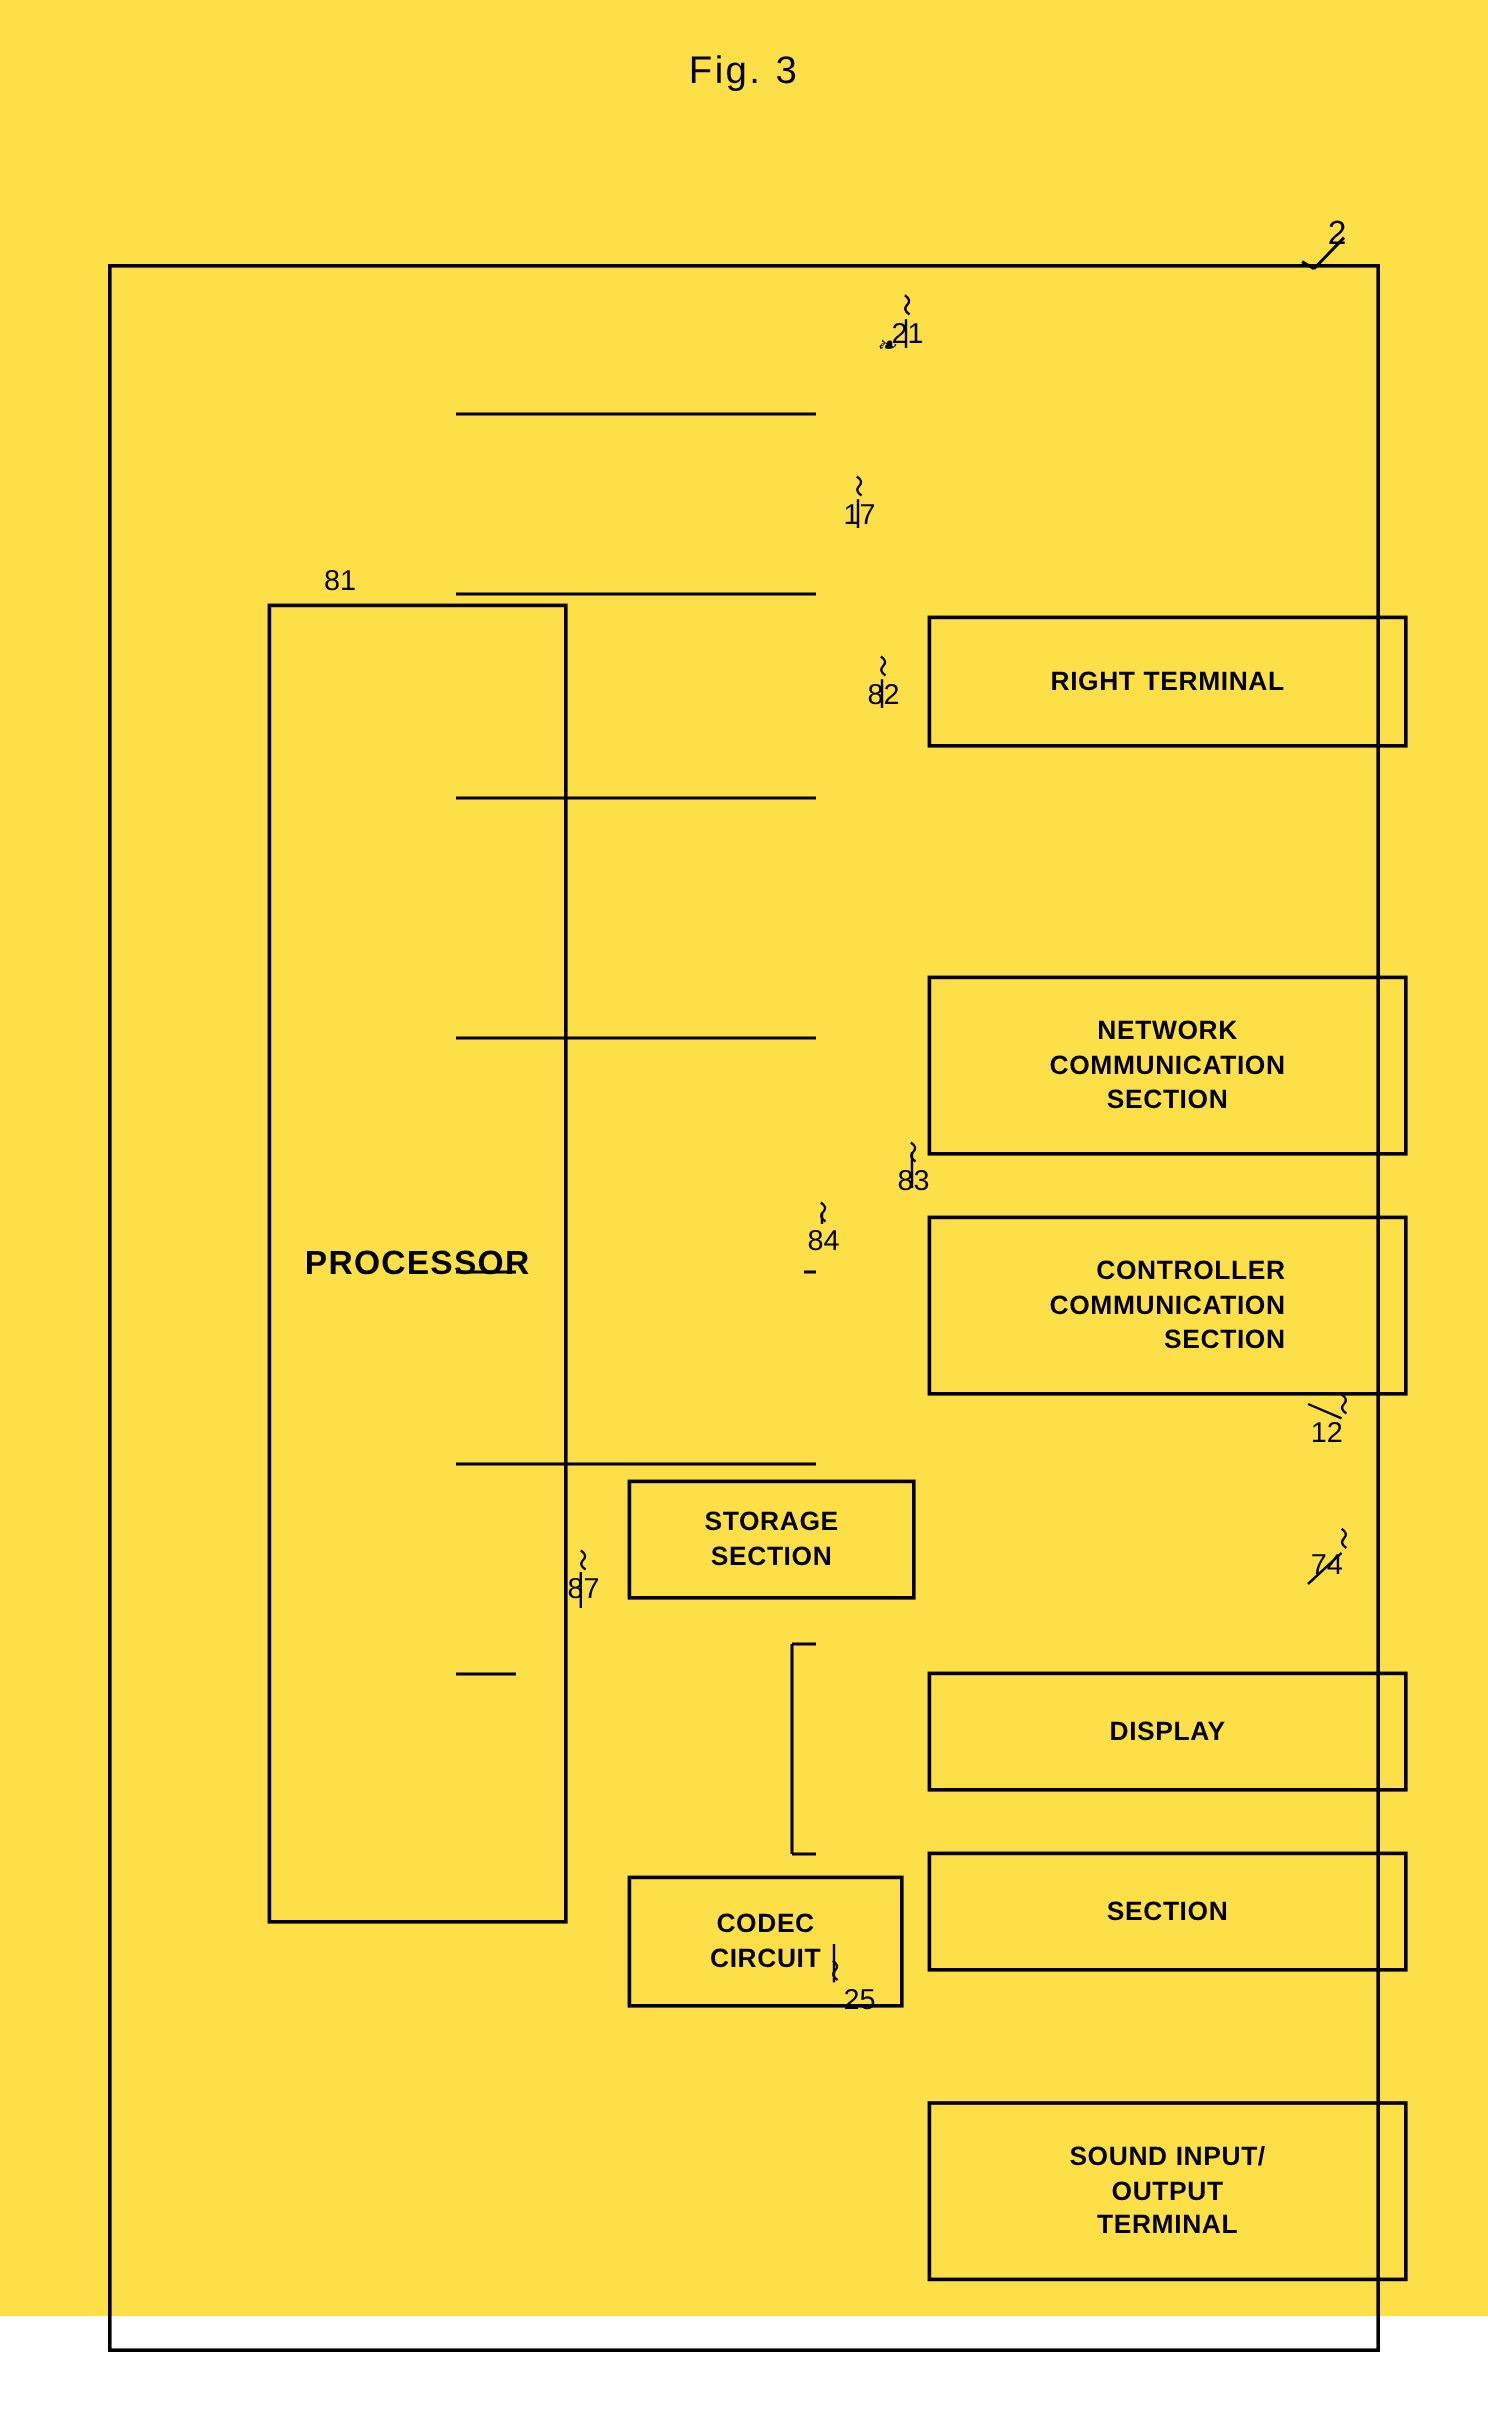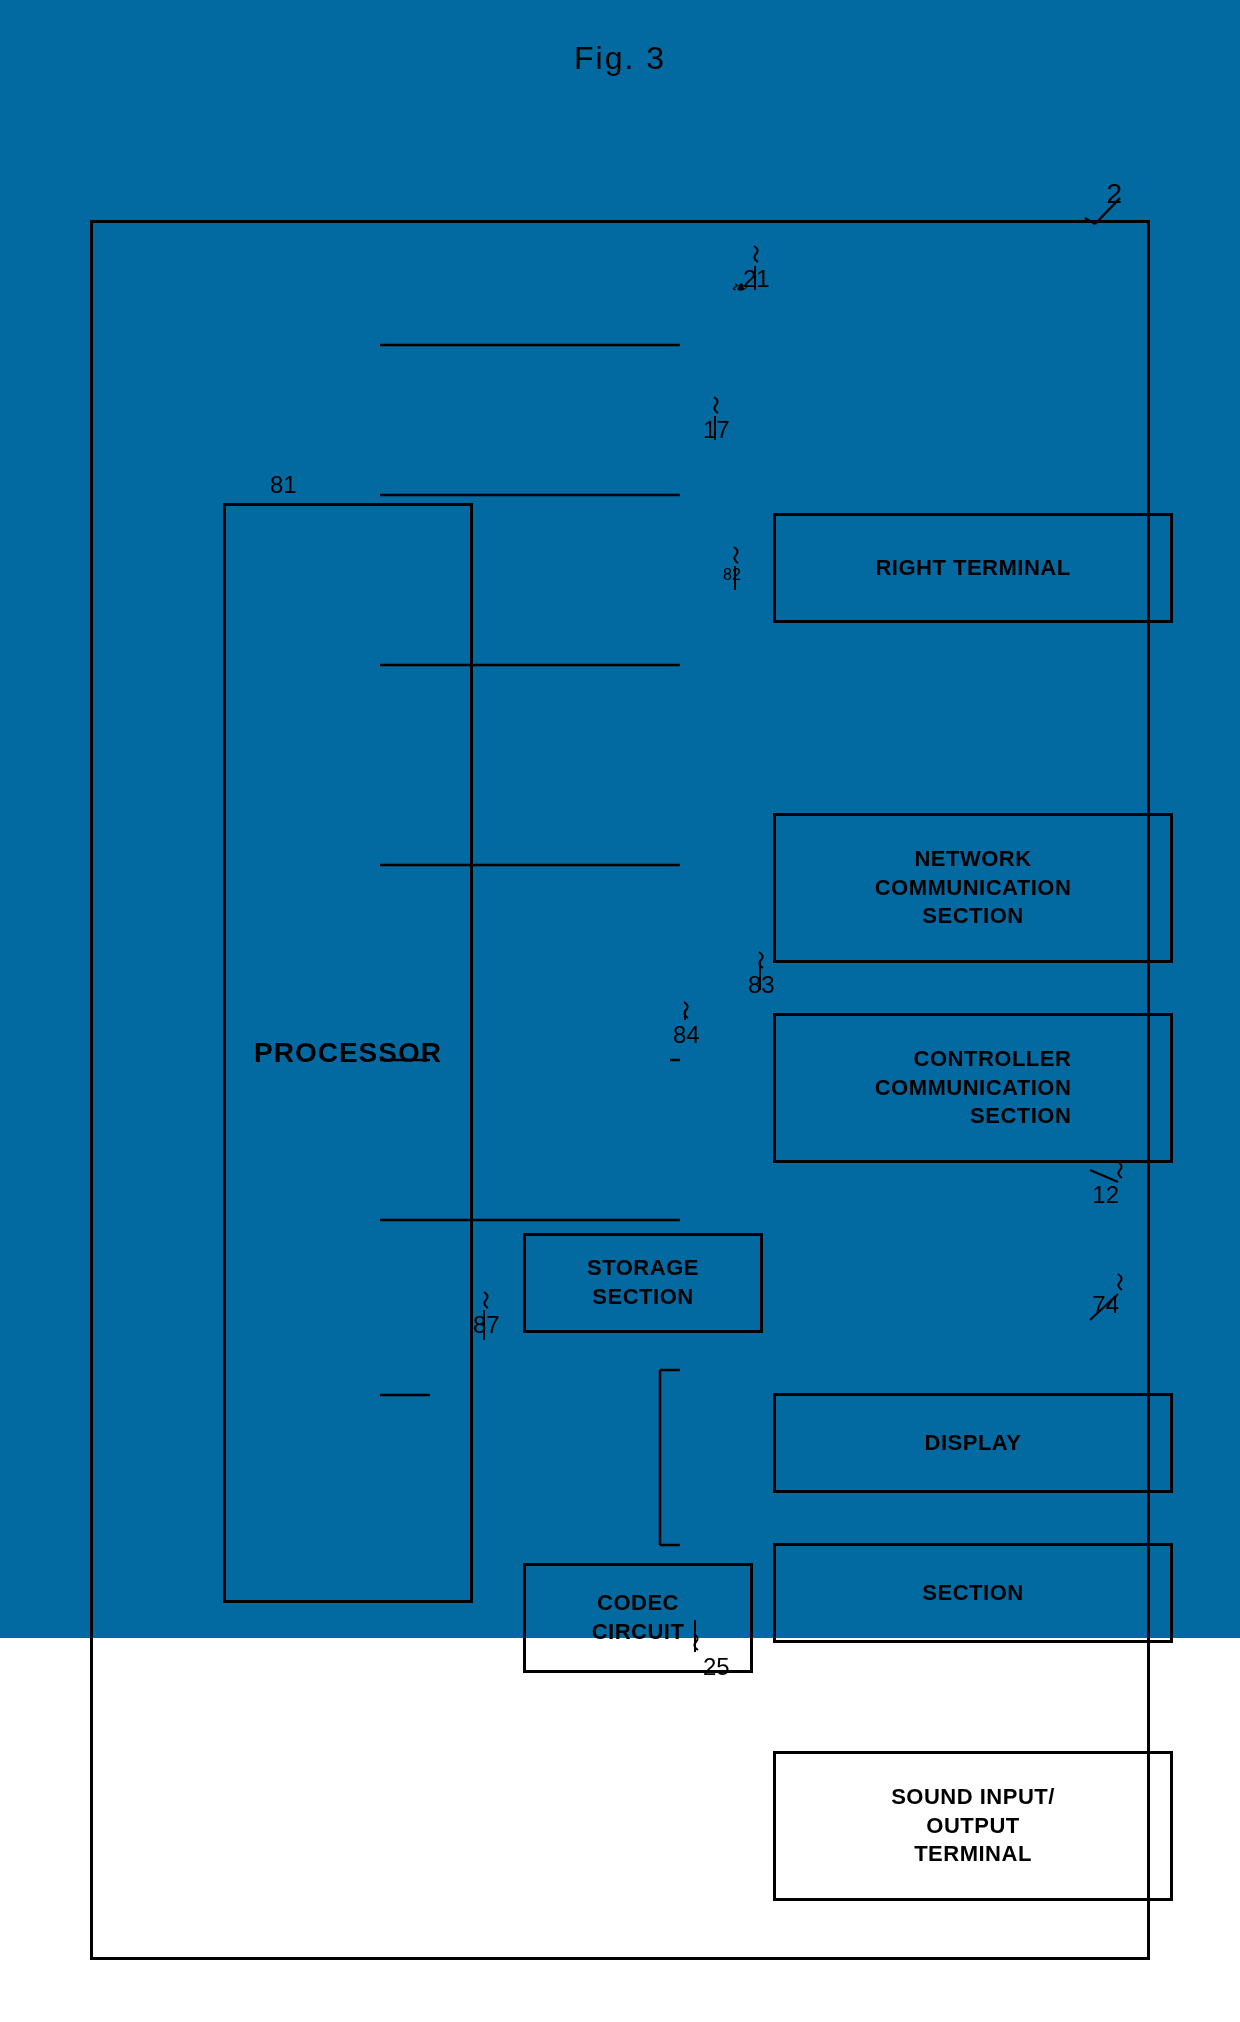--- a/index.html
+++ b/index.html
@@ -7,23 +7,23 @@
       background: #fff;
       font-family: Arial, sans-serif;
       width: 1240px;
       height: 2022px;
       position: relative;
       overflow: hidden;
     }
 
     .page-container {
       width: 1240px;
-      height: 1638px;
+      height: 1930px;
       position: relative;
-      background: #0369a1;
+      background: #fde047;
     }
 
     .fig-title {
       position: absolute;
       top: 40px;
       left: 50%;
       transform: translateX(-50%);
       font-size: 32px;
       font-weight: normal;
       letter-spacing: 2px;
@@ -224,21 +224,21 @@
     <div class="sound-terminal component-box">
       <span class="component-label">SOUND INPUT/<br>OUTPUT<br>TERMINAL</span>
     </div>
 
     <div style="position:absolute; top:42px; left:650px; font-size:24px;">21</div>
 
     <div style="position:absolute; top:52px; left:637px; font-size:20px; font-style:italic;">❧</div>
 
     <div style="position:absolute; top:193px; left:610px; font-size:24px;">17</div>
 
-    <div style="position:absolute; top:343px; left:630px; font-size:16px;">82</div>
+    <div style="position:absolute; top:343px; left:630px; font-size:24px;">82</div>
 
     <div style="position:absolute; top:748px; left:655px; font-size:24px;">83</div>
 
     <div style="position:absolute; top:798px; left:580px; font-size:24px;">84</div>
 
     <div style="position:absolute; top:958px; right:28px; font-size:24px;">12</div>
 
     <div style="position:absolute; top:1088px; left:380px; font-size:24px;">87</div>
 
     <div style="position:absolute; top:1068px; right:28px; font-size:24px;">74</div>

